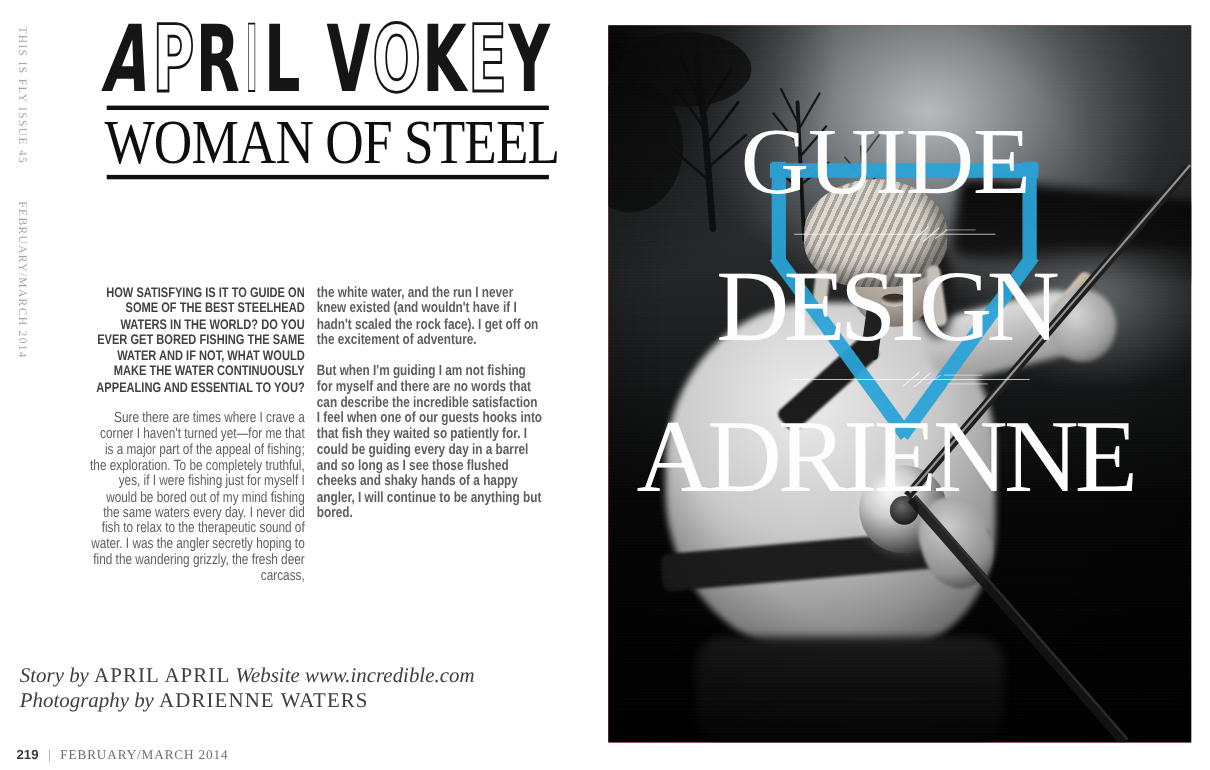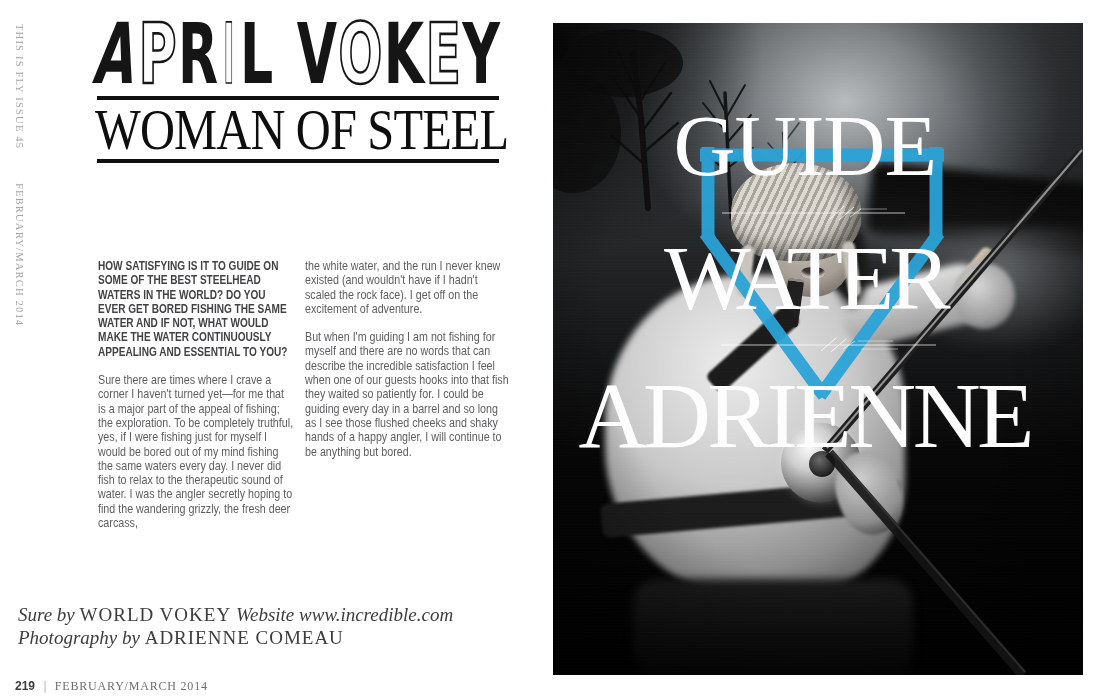--- a/index.html
+++ b/index.html
@@ -37,22 +37,22 @@
 
   .title {
     position:absolute; left:95px; top:100px; margin:0;
     font-family:"Liberation Serif", serif; font-weight:400;
     font-size:57px; line-height:60px; letter-spacing:-1px; color:#0e0e0e;
     transform:scaleX(0.85); transform-origin:0 0; white-space:nowrap;
   }
 
   
   .col { position:absolute; top:259px; }
-  .col1 { left:98px;  width:196px; }
-  .col2 { left:305px; width:205px; }
+  .col1 { left:81px;  width:196px;text-align:right; }
+  .col2 { left:288px; width:205px;font-weight:bold; }
   .condense { transform:scaleX(0.8); transform-origin:0 0; width:125%; }
   .question {
     margin:0 0 14px 0; font-weight:bold; color:#414244;
     font-size:12.6px; line-height:14.3px; letter-spacing:0;
   }
   .bodytext { margin:0 0 14px 0; color:#5d5e60; font-size:13.4px; line-height:14.3px; }
 
   
   .byline {
     position:absolute; left:18px; top:603px;
@@ -190,28 +190,28 @@
 
   <section class="col col2">
     <div class="condense">
       <p class="bodytext">the white water, and the run I never knew existed (and wouldn't have if I hadn't scaled the rock face).  I get off on the excitement of adventure.</p>
       <p class="bodytext">But when I'm guiding I am not fishing for myself and there are no words that can describe the incredible satisfaction I feel when one of our guests hooks into that fish they waited so patiently for.  I could be guiding every day in a barrel and so long as I see those flushed cheeks and shaky hands of a happy angler, I will continue to be anything but bored.</p>
     </div>
   </section>
 
   <div class="byline">
     <div class="byline-line">
-      <span class="it">Sure by</span>
-      <span class="caps">WORLD VOKEY</span>
+      <span class="it">Story by</span>
+      <span class="caps">APRIL APRIL</span>
       <span class="it">Website</span>
       <span class="it">www.incredible.com</span>
     </div>
     <div class="byline-line">
       <span class="it">Photography by</span>
-      <span class="caps">ADRIENNE COMEAU</span>
+      <span class="caps">ADRIENNE WATERS</span>
     </div>
   </div>
 
   <footer class="pagefoot">
     <span class="pagenum">219</span>
     <span class="pipe">|</span>
     <span class="issuedate">FEBRUARY/MARCH 2014</span>
   </footer>
 
   <figure class="photo">
@@ -283,17 +283,17 @@
         <line x1="168" y1="322" x2="383" y2="322" stroke-width="1" opacity="0.7"></line>
         <line x1="268" y1="328" x2="283" y2="315" stroke-width="1" opacity="0.8"></line>
         <line x1="278" y1="329" x2="293" y2="316" stroke-width="1" opacity="0.8"></line>
         <line x1="290" y1="326" x2="302" y2="318" stroke-width="1" opacity="0.6"></line>
         <line x1="305" y1="318" x2="340" y2="318" stroke-width="1" opacity="0.45"></line>
         <line x1="308" y1="326" x2="345" y2="326" stroke-width="1" opacity="0.45"></line>
       </g>
     </svg>
 
     <div class="ph-word w-guide">GUIDE</div>
-    <div class="ph-word w-design">WATER</div>
+    <div class="ph-word w-design">DESIGN</div>
     <div class="ph-word w-conserve">ADRIENNE</div>
   </figure>
 
 </div>
 
 </body></html>

